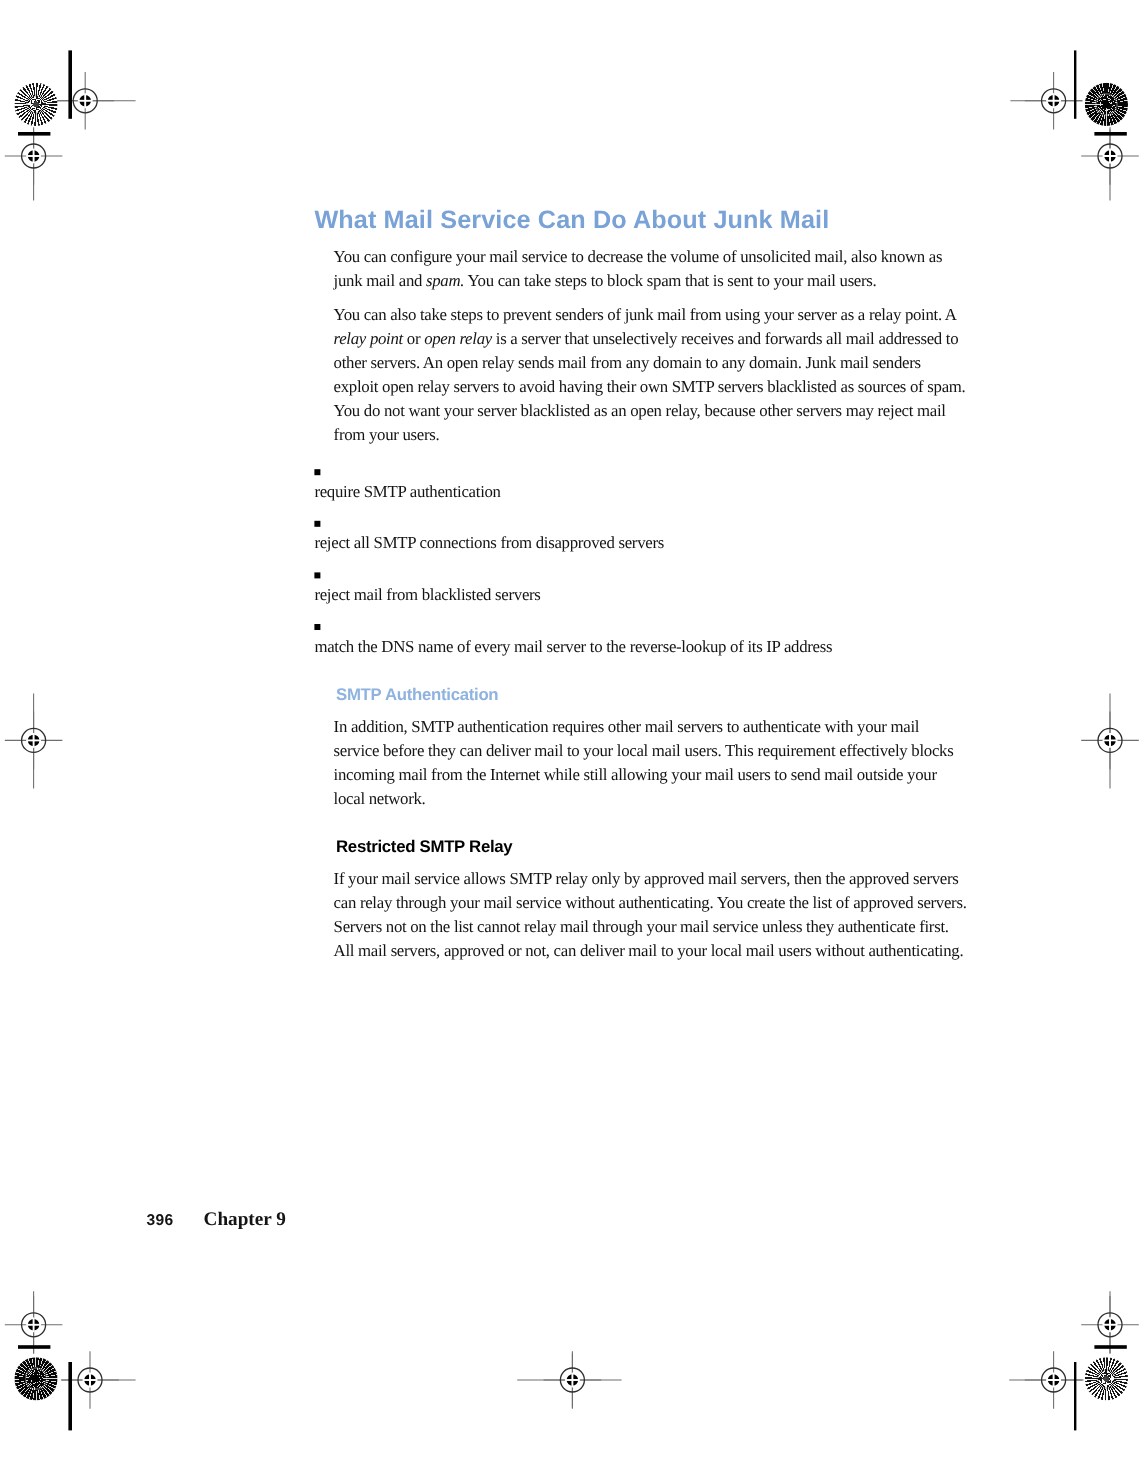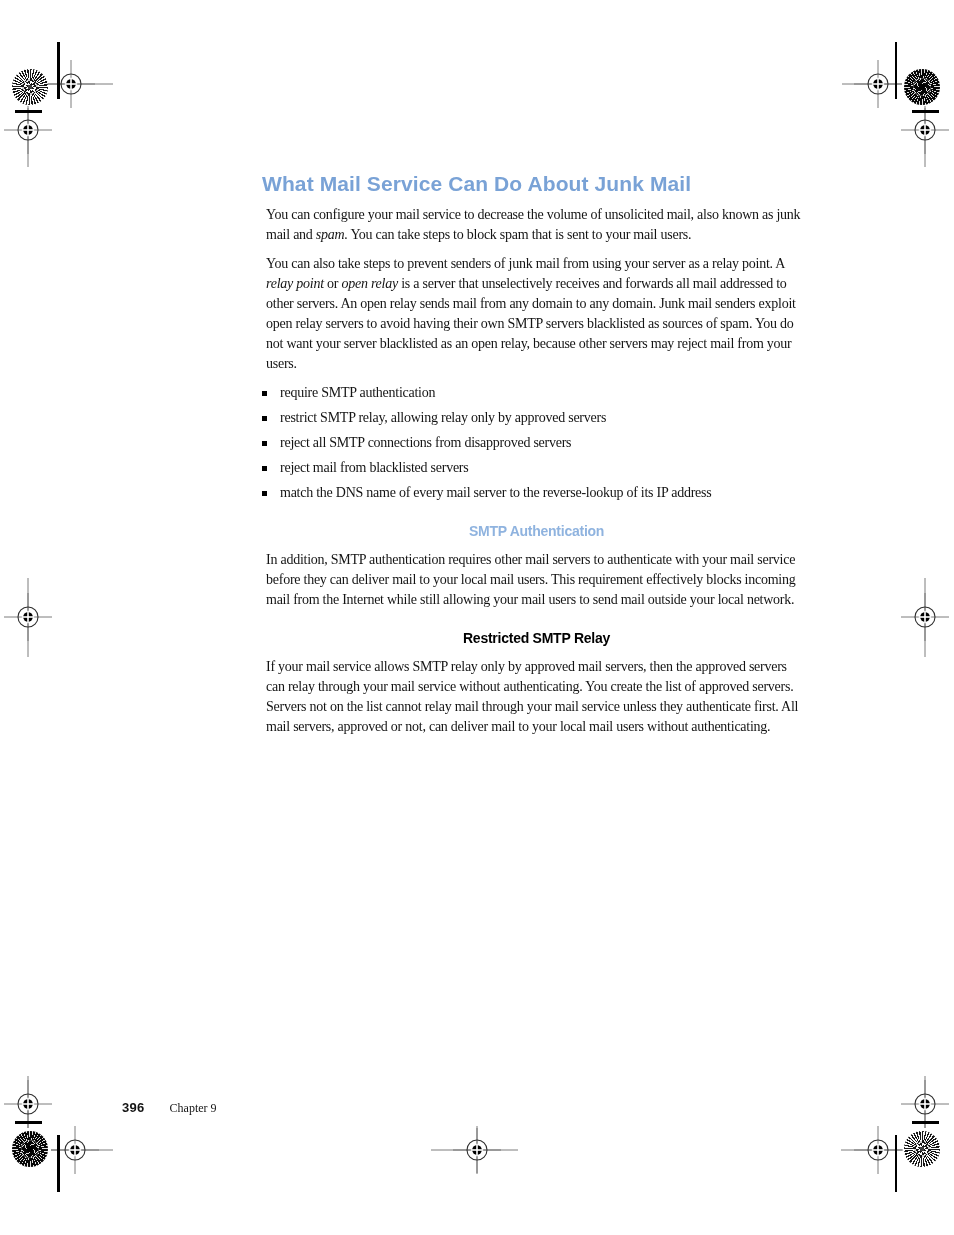--- a/index.html
+++ b/index.html
@@ -28,35 +28,35 @@
   #content{
     position:absolute;left:262px;top:174px;width:545px;
     font-size:14px;line-height:20px;letter-spacing:-0.25px;
   }
   .doc-heading{
     margin:0 0 12px 0;
     font-family:"Liberation Sans",sans-serif;font-weight:700;font-size:21px;line-height:19px;
     letter-spacing:0.1px;
   }
   .sub-heading{
-    margin:20px 0 10px 4px;
-    font-family:"Liberation Sans",sans-serif;font-weight:700;font-size:14px;line-height:17px;text-align:center;
+    margin:20px 0 10px 18px;
+    font-family:"Liberation Sans",sans-serif;font-weight:700;font-size:14px;line-height:17px;
   }
-  .para{margin:0 0 9px 4px;}
+  .para{margin:0 0 9px 16px;}
   .bullet-list{margin:4px 0 0 0;}
-  .bullet-row{display:flex;margin:0 0 5px 0;}
+  .bullet-row{display:flex;margin:0 0 5px 0;flex-direction:column;}
   .bullet-marker-cell{width:18px;flex:0 0 18px;}
   .bullet-square{display:block;width:4.5px;height:4.5px;background:#000;margin-top:8px;}
   .bullet-text{flex:1;}
   
   #footer{
-    position:absolute;left:122px;top:1100px;display:flex;align-items:baseline;gap:25px;
+    position:absolute;left:122px;top:1008px;display:flex;align-items:baseline;gap:25px;
   }
   .page-number{font-family:"Liberation Sans",sans-serif;font-weight:700;font-size:13px;letter-spacing:0.3px;}
-  .chapter-label{font-family:"Liberation Serif",serif;font-size:12px;}
+  .chapter-label{font-family:"Liberation Serif",serif;font-size:16px;font-weight:bold;}
 </style>
 </head>
 <body>
 
 <svg id="marks-layer" width="954" height="1235" viewBox="0 0 954 1235" xmlns="http://www.w3.org/2000/svg">
   <defs>
     <g id="xhair">
       <line x1="-24" y1="0" x2="24" y2="0" class="hairline"></line>
       <line x1="0" y1="-24" x2="0" y2="24" class="hairline"></line>
       <circle r="10" class="ring"></circle>
@@ -117,26 +117,20 @@
     <div class="bullet-row">
       <span class="bullet-marker-cell">
           <span class="bullet-square"></span>
         </span>
       <span class="bullet-text">require SMTP authentication</span>
     </div>
     <div class="bullet-row">
       <span class="bullet-marker-cell">
           <span class="bullet-square"></span>
         </span>
-      <span class="bullet-text">restrict SMTP relay, allowing relay only by approved servers</span>
-    </div>
-    <div class="bullet-row">
-      <span class="bullet-marker-cell">
-          <span class="bullet-square"></span>
-        </span>
       <span class="bullet-text">reject all SMTP connections from disapproved servers</span>
     </div>
     <div class="bullet-row">
       <span class="bullet-marker-cell">
           <span class="bullet-square"></span>
         </span>
       <span class="bullet-text">reject mail from blacklisted servers</span>
     </div>
     <div class="bullet-row">
       <span class="bullet-marker-cell">

